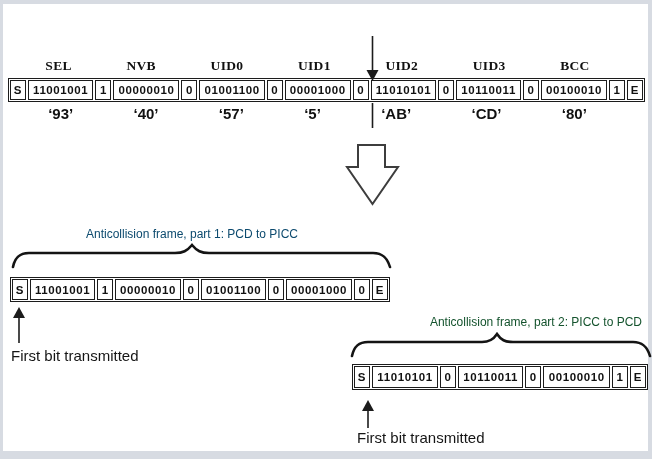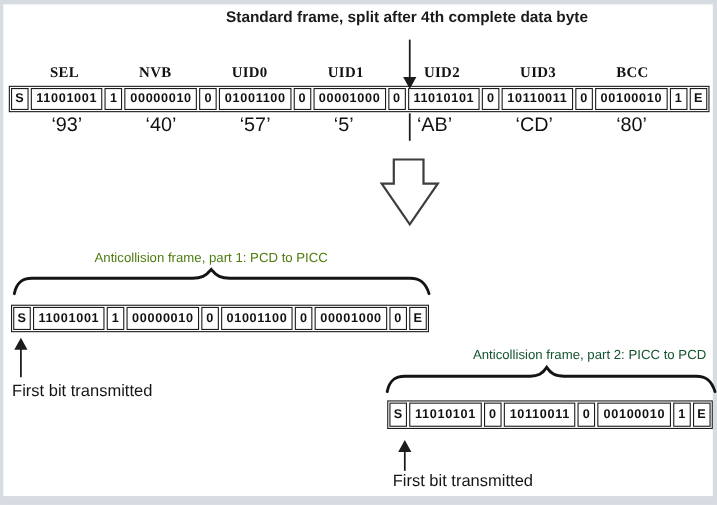--- a/index.html
+++ b/index.html
@@ -45,26 +45,26 @@
   .wcell{flex:1 1 auto;}
   .row .sp{border:none;background:transparent;}
   .row .lbl{
     display:flex;align-items:center;justify-content:center;
     color:#111;white-space:nowrap;
   }
   .labels-row{left:8px;top:57px;width:637px;height:18px;padding:1px;border:1px solid transparent;font-family:Liberation Serif, serif;}
   .labels-row .lbl{font-weight:bold;font-size:13.5px;letter-spacing:0.3px;}
   .std-frame{left:8px;top:78px;width:637px;height:24px;}
   .hex-row{left:8px;top:104px;width:637px;height:19px;padding:1px;border:1px solid transparent;}
-  .hex-row .lbl{font-weight:normal;font-size:18px;}
+  .hex-row .lbl{font-weight:bold;font-size:15px;}
   .p1-frame{left:10px;top:277px;width:380px;height:25px;}
   .p2-frame{left:352px;top:364px;width:296px;height:26px;}
   .p1-label{
     position:absolute;top:227px;left:192px;transform:translateX(-50%);
-    font-size:12px;color:#4d7c0f;white-space:nowrap;
+    font-size:12px;color:#0c4a6e;white-space:nowrap;
   }
   .p2-label{
     position:absolute;top:315px;right:10px;
     font-size:12px;color:#14532d;white-space:nowrap;
   }
   .firstbit{
     position:absolute;font-size:15px;color:#151515;white-space:nowrap;z-index:2;
   }
   .p1-fb{left:11px;top:347px;}
   .p2-fb{left:357px;top:429px;}
@@ -103,21 +103,20 @@
       <line x1="19" y1="317" x2="19" y2="343" stroke-width="1.6"></line>
       <polygon points="13,318 25,318 19,307" stroke="none"></polygon>
     </g>
 
     <g stroke="#1c1c1c" fill="#1c1c1c">
       <line x1="368" y1="410" x2="368" y2="428" stroke-width="1.6"></line>
       <polygon points="362,411 374,411 368,400" stroke="none"></polygon>
     </g>
   </svg>
 
-  <div class="title">Standard frame, split after 4th complete data byte</div>
 
   <div class="row labels-row">
       <div class="ncell sp"></div>
       <div class="wcell lbl">SEL</div>
       <div class="ncell sp"></div>
       <div class="wcell lbl">NVB</div>
       <div class="ncell sp"></div>
       <div class="wcell lbl">UID0</div>
       <div class="ncell sp"></div>
       <div class="wcell lbl">UID1</div>

